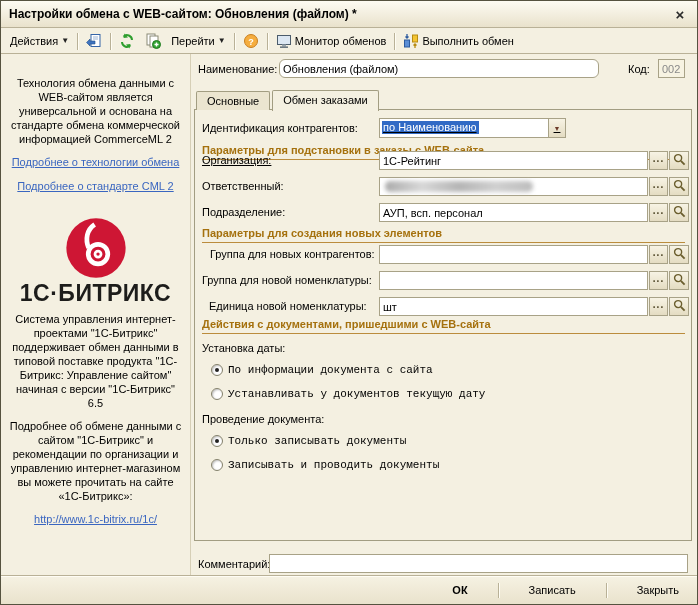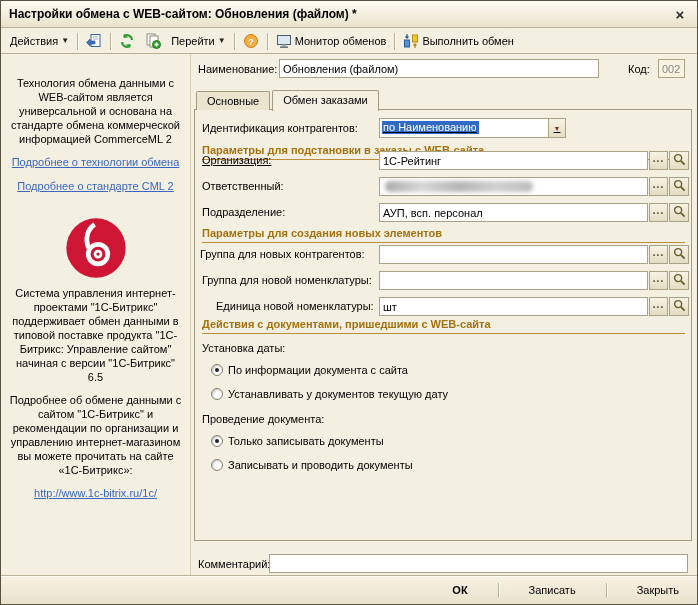--- a/index.html
+++ b/index.html
@@ -77,21 +77,21 @@
   .lk-btn { position:absolute; height:19px; background:linear-gradient(#f7f3e4,#e4dcc2);
             border:1px solid #a8a287; display:flex; align-items:center; justify-content:center;
             font-size:10px; font-weight:bold; color:#4d4525; }
   .lk-dots { left:454px; width:19px; letter-spacing:1px; padding-bottom:5px; }
   .lk-mag  { left:474px; width:20px; }
   .redacted { position:absolute; left:190px; width:148px; height:11px; border-radius:5px;
               background:linear-gradient(90deg,#ababab,#d8d8d8 25%,#b5b5b5 50%,#d0d0d0 75%,#bdbdbd);
               filter:blur(2px); }
 
   
-  .radio { position:absolute; left:16px; display:flex; align-items:center; gap:5px; }
+  .radio { position:absolute; left:16px; display:flex; align-items:center; gap:5px;font-family:Liberation Mono, monospace; }
   .radio .circle { width:12px; height:12px; border-radius:50%; background:#fff;
                    border:1px solid #84816b; box-shadow:inset 1px 1px 2px rgba(0,0,0,0.25);
                    position:relative; }
   .radio.checked .circle::after { content:""; position:absolute; left:3px; top:3px;
                    width:4px; height:4px; border-radius:50%; background:#222; }
 
   
   .bottombar { position:absolute; left:0; bottom:0; width:100%; height:29px;
                background:linear-gradient(#f6f2e3,#e9e2cc); border-top:1px solid #b9b197;
                box-shadow:inset 0 1px 0 #fffdf4; display:flex; align-items:center;
@@ -191,28 +191,29 @@
     <div class="side-link"><a href="#">Подробнее о технологии обмена</a></div>
     <div class="side-link"><a href="#">Подробнее о стандарте CML 2</a></div>
     <div class="logo-wrap">
       <svg width="62" height="62" viewBox="0 0 92 92">
         <circle cx="46" cy="46" r="44" fill="#ce1634"></circle>
         <path d="M44,11 C32,19 30,33 35,46" fill="none" stroke="#fff" stroke-width="7"></path>
         <circle cx="49" cy="55" r="14.5" fill="none" stroke="#fff" stroke-width="7"></circle>
         <circle cx="49" cy="55" r="4.5" fill="none" stroke="#fff" stroke-width="4"></circle>
       </svg>
     </div>
+    <div class="logo-text">1С·БИТРИКС</div>
     <p class="about-block">Система управления интернет-проектами "1С-Битрикс" поддерживает обмен данными в типовой поставке продукта "1С-Битрикс: Управление сайтом" начиная с версии "1С-Битрикс" 6.5</p>
     <p class="more-block">Подробнее об обмене данными с сайтом "1С-Битрикс" и рекомендации по организации и управлению интернет-магазином вы можете прочитать на сайте «1С-Битрикс»:</p>
     <div class="side-link"><a href="#">http://www.1c-bitrix.ru/1c/</a></div>
   </div>
 
   <div class="main">
     <span class="lbl" style="left:7px; top:10px;">Наименование:</span>
-    <input class="txt-input" style="left: 88px; top: 6px; width: 320px;" readonly="" value="Обновления (файлом)">
+    <input class="txt-input" style="left: 88px; top: 6px; width: 320px; border-radius: 6px;" readonly="" value="Обновления (файлом)">
     <span class="lbl" style="left:437px; top:10px;">Код:</span>
     <input class="txt-input" style="left: 467px; top: 6px; width: 27px;" disabled="" value="002">
 
     <div class="tabs">
       <div class="tab">Основные</div>
       <div class="tab active">Обмен заказами</div>
     </div>
 
     <div class="panel">
 
@@ -250,41 +251,41 @@
       <div class="lk-btn lk-dots" style="top:93px;">...</div>
       <div class="lk-btn lk-mag" style="top:93px;">
         <span><svg width="13" height="13" viewBox="0 0 14 14">
               <circle cx="5.5" cy="5.5" r="3.8" fill="none" stroke="#6b5e2e" stroke-width="1.5"></circle>
               <path d="M8.5,8.5 L12.5,12.5" stroke="#6b5e2e" stroke-width="2"></path>
             </svg></span>
       </div>
 
       <div class="sect" style="top:117px;">Параметры для создания новых элементов</div>
 
-      <span class="lbl" style="left:5px; top:138px;">Группа для новых контрагентов:</span>
+      <span class="lbl" style="left:15px; top:138px;">Группа для новых контрагентов:</span>
       <input class="txt-input lk-input" style="top: 135px;" readonly="" value="">
       <div class="lk-btn lk-dots" style="top:135px;">...</div>
       <div class="lk-btn lk-mag" style="top:135px;">
         <span><svg width="13" height="13" viewBox="0 0 14 14">
               <circle cx="5.5" cy="5.5" r="3.8" fill="none" stroke="#6b5e2e" stroke-width="1.5"></circle>
               <path d="M8.5,8.5 L12.5,12.5" stroke="#6b5e2e" stroke-width="2"></path>
             </svg></span>
       </div>
 
       <span class="lbl" style="left:7px; top:164px;">Группа для новой номенклатуры:</span>
       <input class="txt-input lk-input" style="top: 161px;" readonly="" value="">
       <div class="lk-btn lk-dots" style="top:161px;">...</div>
       <div class="lk-btn lk-mag" style="top:161px;">
         <span><svg width="13" height="13" viewBox="0 0 14 14">
               <circle cx="5.5" cy="5.5" r="3.8" fill="none" stroke="#6b5e2e" stroke-width="1.5"></circle>
               <path d="M8.5,8.5 L12.5,12.5" stroke="#6b5e2e" stroke-width="2"></path>
             </svg></span>
       </div>
 
-      <span class="lbl" style="left:21px; top:190px;">Единица новой номенклатуры:</span>
+      <span class="lbl" style="left:14px; top:190px;">Единица новой номенклатуры:</span>
       <input class="txt-input lk-input" style="top: 187px;" readonly="" value="шт">
       <div class="lk-btn lk-dots" style="top:187px;">...</div>
       <div class="lk-btn lk-mag" style="top:187px;">
         <span><svg width="13" height="13" viewBox="0 0 14 14">
               <circle cx="5.5" cy="5.5" r="3.8" fill="none" stroke="#6b5e2e" stroke-width="1.5"></circle>
               <path d="M8.5,8.5 L12.5,12.5" stroke="#6b5e2e" stroke-width="2"></path>
             </svg></span>
       </div>
 
       <div class="sect" style="top:208px;">Действия с документами, пришедшими с WEB-сайта</div>

